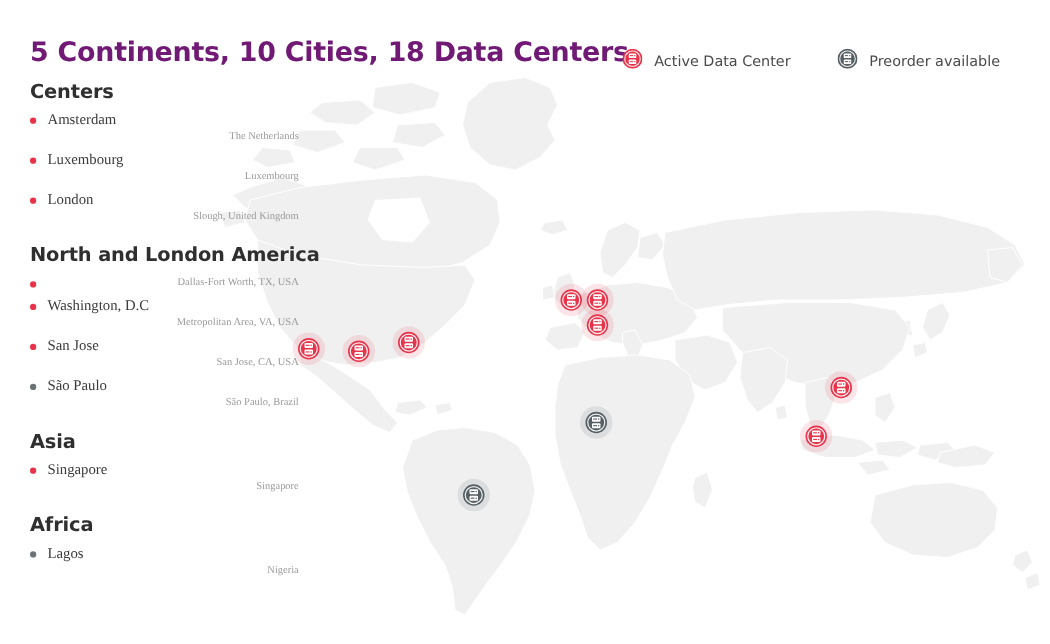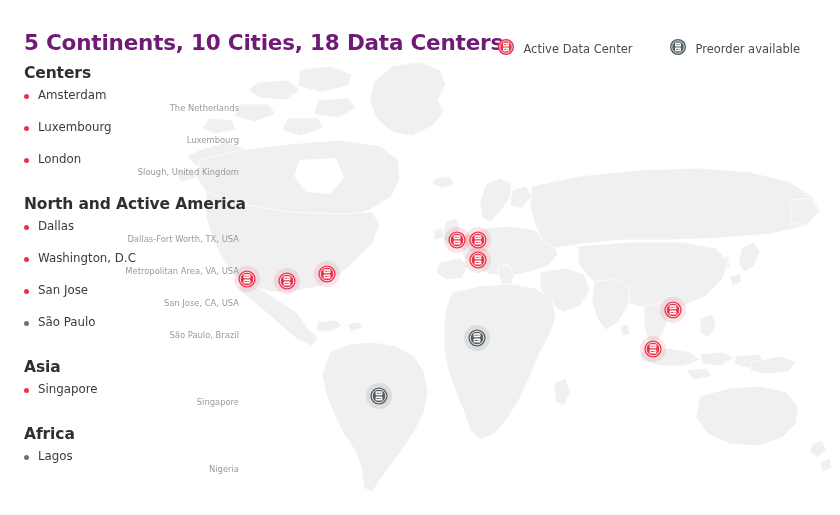--- a/index.html
+++ b/index.html
@@ -71,20 +71,21 @@
     color: #2f2f2f;
     margin: 0 0 7px 0;
     letter-spacing: -0.1px;
     white-space: nowrap;
   }
   .region-block + .region-block .region-title { margin-top: 17px; }
   .city-row {
     position: relative;
     padding-left: 14px;
     margin-bottom: 7px;
+    font-family: Liberation Serif, serif;
   }
   .city-bullet {
     position: absolute;
     left: 0;
     top: 5px;
     width: 5px; height: 5px;
     border-radius: 50%;
     background: #e8344b;
   }
   .city-bullet.preorder { background: #6b7377; }
@@ -246,24 +247,23 @@
       <div class="city-sub">Luxembourg</div>
     </div>
     <div class="city-row">
       <span class="city-bullet"></span>
       <div class="city-name">London</div>
       <div class="city-sub">Slough, United Kingdom</div>
     </div>
   </div>
 
   <div class="region-block">
-    <div class="region-title">North and Active America</div>
-    <div class="city-row">
-      <span class="city-bullet"></span>
-      <div class="city-name">Dallas</div>
+    <div class="region-title">North and London America</div>
+    <div class="city-row">
+      <span class="city-bullet"></span>
       <div class="city-sub">Dallas-Fort Worth, TX, USA</div>
     </div>
     <div class="city-row">
       <span class="city-bullet"></span>
       <div class="city-name">Washington, D.C</div>
       <div class="city-sub">Metropolitan Area, VA, USA</div>
     </div>
     <div class="city-row">
       <span class="city-bullet"></span>
       <div class="city-name">San Jose</div>

